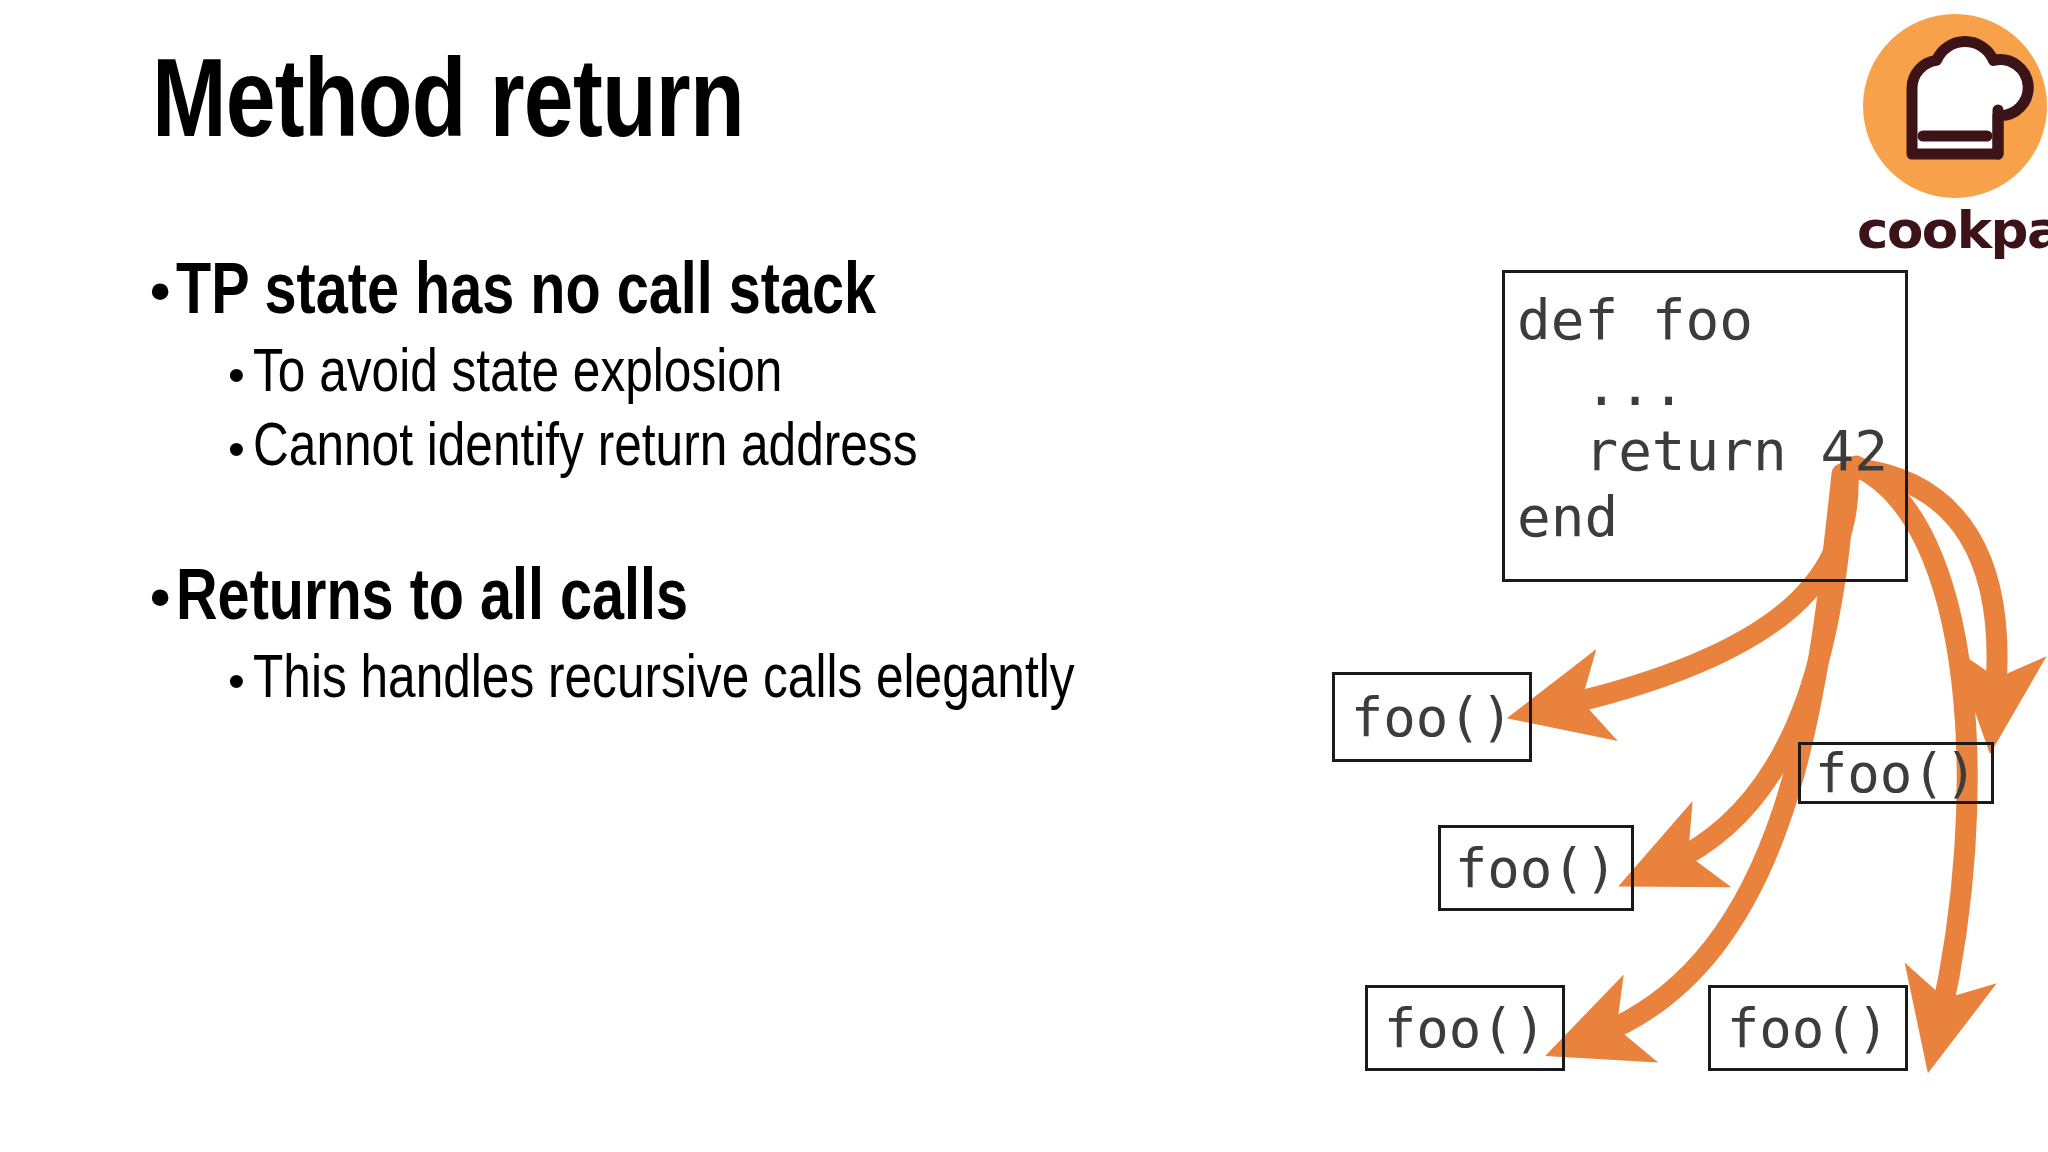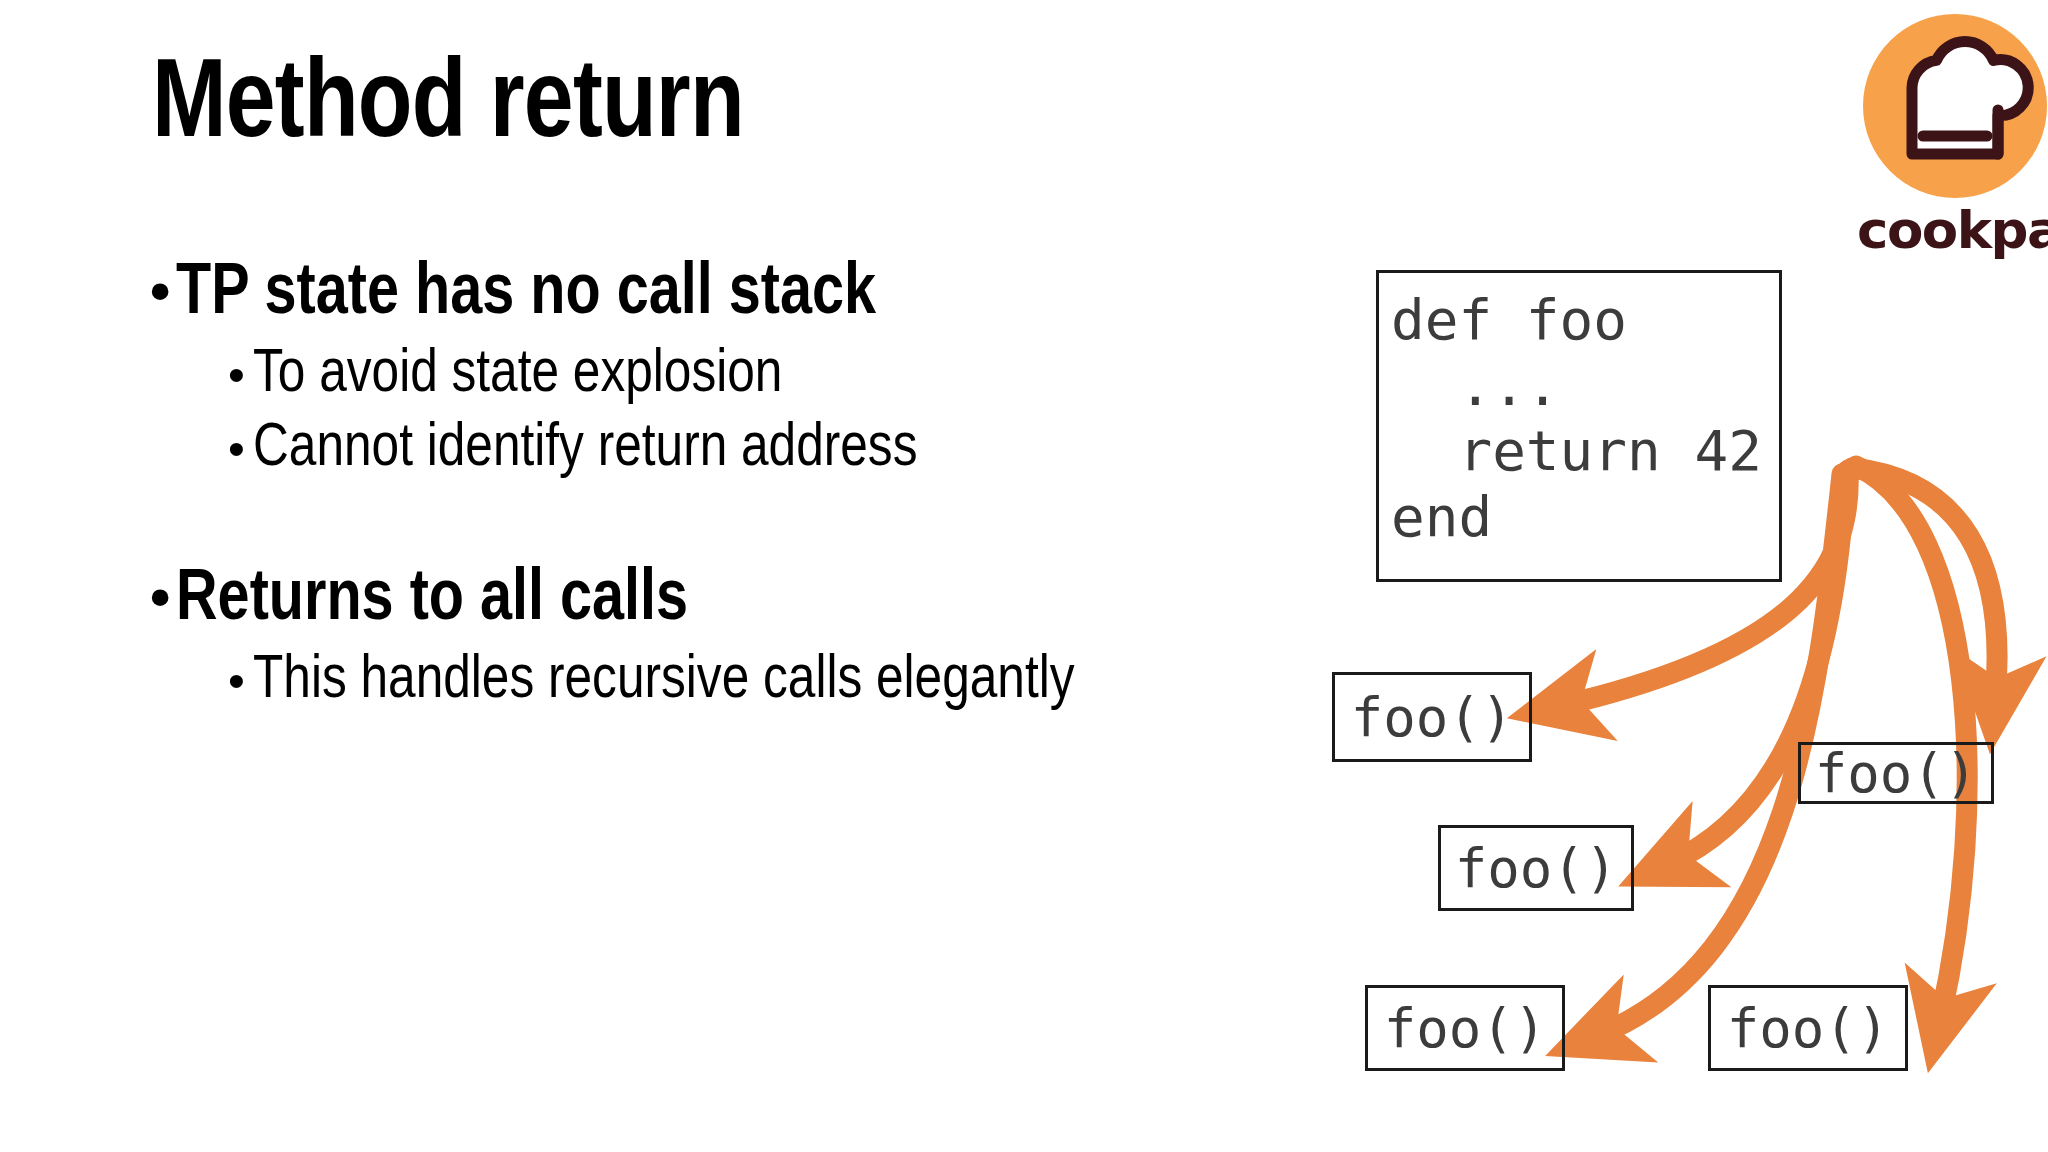--- a/index.html
+++ b/index.html
@@ -116,21 +116,21 @@
 
   .codebox {
     position: absolute;
     box-sizing: border-box;
     border: 3px solid #1a1a1a;
     background: transparent;
     color: #3c3c3c;
     font-family: "DejaVu Sans Mono", monospace;
   }
   #code-main {
-    left: 1376px;
+    left: 1502px;
     top: 270px;
     width: 406px;
     height: 312px;
     font-size: 56px;
     line-height: 1.17;
     padding: 14px 0 16px 12px;
     white-space: pre;
   }
   .foobox {
     position: absolute;

